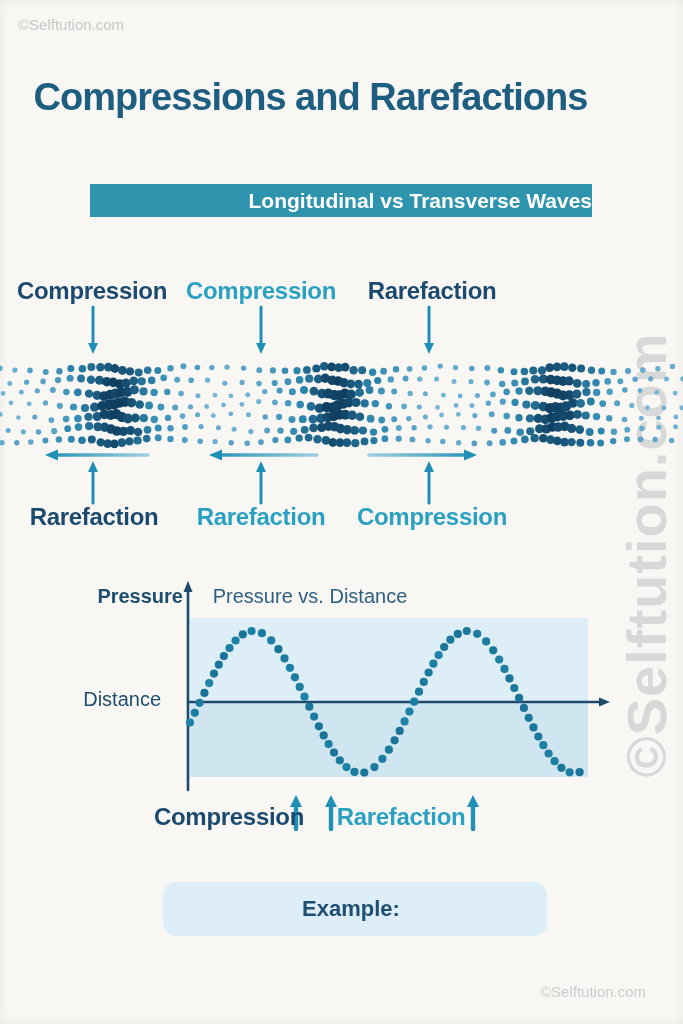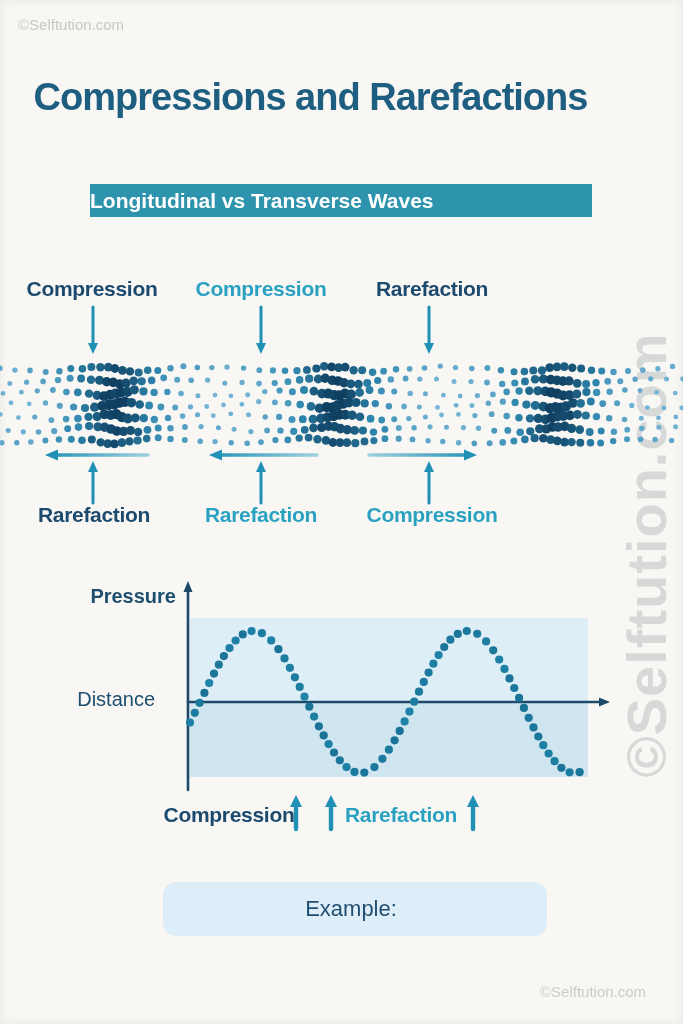--- a/index.html
+++ b/index.html
@@ -8,35 +8,35 @@
         overflow:hidden;font-family:"Liberation Sans",sans-serif;
         box-shadow:inset 0 0 10px rgba(0,0,0,.07)}
   .wm-topleft{position:absolute;left:18px;top:16px;font-size:15px;color:#c7c7c7;z-index:3}
   .wm-bottomright{position:absolute;left:540px;top:983px;font-size:15px;color:#cbcbcb;z-index:3}
   .wm-vertical{position:absolute;left:412px;top:522px;width:470px;height:66px;
         transform:rotate(-90deg);font-size:56px;font-weight:bold;line-height:66px;
         color:rgba(148,157,164,.33);text-align:center;white-space:nowrap;letter-spacing:1px;z-index:1}
   .title{position:absolute;top:72px;left:0;width:621px;text-align:center;color:#1e5e80;
         font-weight:bold;font-size:38px;line-height:50px;letter-spacing:-1px;z-index:3}
   .banner{position:absolute;left:90px;top:184px;width:502px;height:33px;background:#2e93ac;
-        color:#fff;font-size:21px;font-weight:bold;text-align:left;line-height:33px;z-index:3}
+        color:#fff;font-size:21px;font-weight:bold;text-align:right;line-height:33px;z-index:3}
   #figure-svg{position:absolute;left:0;top:0;z-index:2;pointer-events:none}
   .labels-layer{position:absolute;left:0;top:0;width:683px;height:1024px;z-index:3;pointer-events:none}
-  .wlabel{position:absolute;transform:translateX(-50%);font-size:21px;font-weight:bold;
+  .wlabel{position:absolute;transform:translateX(-50%);font-size:24px;font-weight:bold;
         letter-spacing:-0.3px;white-space:nowrap}
   .dark{color:#1c4a6e}
   .teal{color:#2ba1c2}
   .glabel{position:absolute;font-size:20px;white-space:nowrap;color:#1d4e6e}
-  .g-pressure{left:176px;top:585px;transform:translateX(-100%);font-weight:bold}
+  .g-pressure{left:183px;top:585px;transform:translateX(-100%);font-weight:bold}
   .g-title{left:310px;top:585px;transform:translateX(-50%);color:#2d5f80}
-  .g-distance{left:155px;top:688px;transform:translateX(-100%)}
+  .g-distance{left:161px;top:688px;transform:translateX(-100%)}
   .example-box{position:absolute;left:163px;top:882px;width:384px;height:54px;background:#ddeef8;
         border-radius:13px;display:flex;align-items:center;justify-content:center;
         font-size:22px;color:#2a5d7f;z-index:3;white-space:nowrap}
-  .example-box b{font-weight:normal;color:#1f4e70;margin-right:8px}
+  .example-box b{font-weight:bold;color:#1f4e70;margin-right:8px}
 </style>
 </head>
 <body>
 
 <div class="page">
 
   <div class="wm-topleft">©Selftution.com</div>
   <div class="wm-vertical">©Selftution.com</div>
 
   <div class="title">
@@ -582,20 +582,21 @@
       <line x1="296" y1="829" x2="296" y2="807" stroke="#2090b4" stroke-width="4.4" stroke-linecap="round"></line>
       <polygon points="296,795 290,807 302,807" fill="#2090b4"></polygon>
       <line x1="331" y1="829" x2="331" y2="807" stroke="#2090b4" stroke-width="4.4" stroke-linecap="round"></line>
       <polygon points="331,795 325,807 337,807" fill="#2090b4"></polygon>
       <line x1="473" y1="829" x2="473" y2="807" stroke="#2090b4" stroke-width="4.4" stroke-linecap="round"></line>
       <polygon points="473,795 467,807 479,807" fill="#2090b4"></polygon>
     </svg>
 
   <div class="labels-layer" id="labels-layer">
     <div class="glabel g-pressure">Pressure</div>
+    <div class="glabel g-title">Pressure vs. Distance</div>
     <div class="glabel g-distance">Distance</div>
   <div class="wlabel dark" style="left: 92px; top: 277px;">Compression</div>
       <div class="wlabel teal" style="left: 261px; top: 277px;">Compression</div>
       <div class="wlabel dark" style="left: 432px; top: 277px;">Rarefaction</div>
       <div class="wlabel dark" style="left: 94px; top: 503px;">Rarefaction</div>
       <div class="wlabel teal" style="left: 261px; top: 503px;">Rarefaction</div>
       <div class="wlabel teal" style="left: 432px; top: 503px;">Compression</div>
       <div class="wlabel dark" style="left: 229px; top: 803px;">Compression</div>
       <div class="wlabel teal" style="left: 401px; top: 803px;">Rarefaction</div>
     </div>

